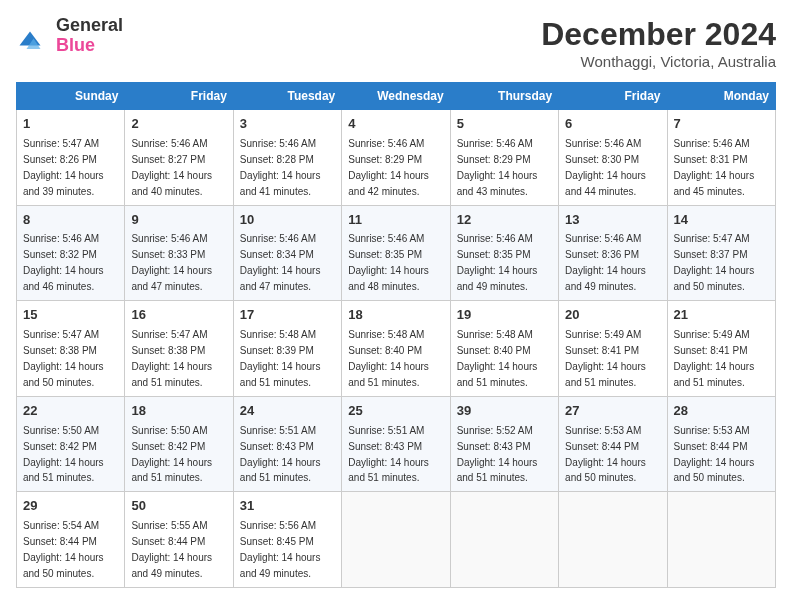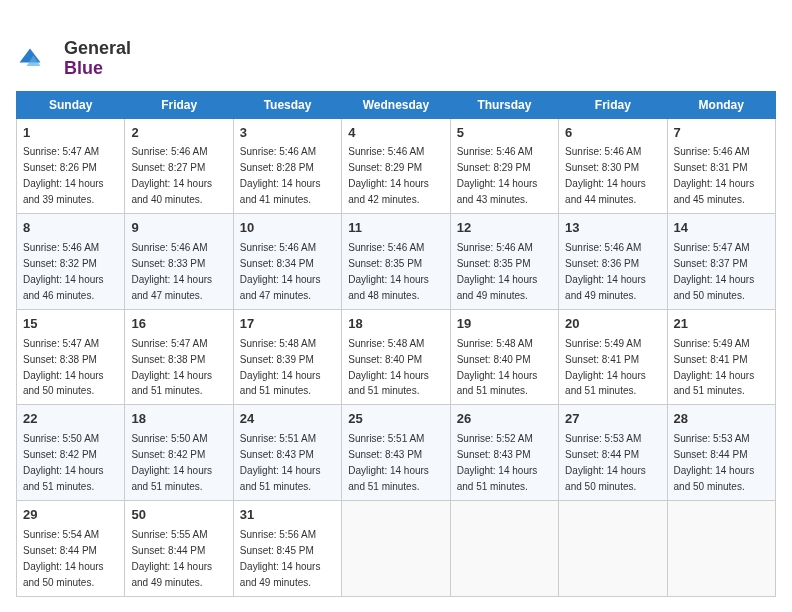--- a/index.html
+++ b/index.html
@@ -11,31 +11,30 @@
       padding: 16px;
     }
     .header {
       display: flex;
       justify-content: space-between;
       align-items: flex-start;
       margin-bottom: 12px;
     }
     .logo {
       display: flex;
-      align-items: center;
-      gap: 20px;
-      margin-top: 23px;
+      align-items: flex-end;
+      gap: 12px;
     }
     .logo-text {
       font-size: 18px;
       font-weight: bold;
       line-height: 1.1;
     }
     .logo-general { color: #333; }
-    .logo-blue { color: #701a75; }
+    .logo-blue { color: #ec4899; }
     .logo-icon {
       width: 28px;
       height: 28px;
     }
     .title-block {
       text-align: right;
     }
     .month-title {
       font-size: 32px;
       font-weight: bold;
@@ -46,21 +45,21 @@
       color: #555;
     }
     table {
       width: 100%;
       border-collapse: collapse;
       font-size: 11px;
     }
     thead th {
       background-color: #2a7dc9;
       color: #fff;
-      text-align: center;
+      text-align: right;
       padding: 6px 6px;
       font-size: 12px;
       font-weight: bold;
       border: 1px solid #2a7dc9;
       margin-left: 40px;
     }
     tbody td {
       vertical-align: top;
       padding: 5px 6px;
       border: 1px solid #ccc;
@@ -93,20 +92,24 @@
 <div class="header">
   <div class="logo">
     <svg class="logo-icon" viewBox="0 0 32 32">
       <polygon points="16,4 28,20 4,20" fill="#2a7dc9"></polygon>
       <polygon points="20,12 28,24 12,24" fill="#5aaee8" opacity="0.7"></polygon>
     </svg>
     <div class="logo-text">
       <div class="logo-general">General</div>
       <div class="logo-blue">Blue</div>
     </div>
+  </div>
+  <div class="title-block">
+    <div class="month-title">December 2024</div>
+    <div class="subtitle">Wonthaggi, Victoria, Australia</div>
   </div>
 </div>
 
 <table>
   <thead>
     <tr id="col-headers">
         <th>Sunday</th>
         <th>Friday</th>
         <th>Tuesday</th>
         <th>Wednesday</th>
@@ -141,21 +144,21 @@
         <td><span class="day-num">18</span><span class="day-info">Sunrise: 5:48 AM<br>Sunset: 8:40 PM<br>Daylight: 14 hours and 51 minutes.</span></td>
         <td><span class="day-num">19</span><span class="day-info">Sunrise: 5:48 AM<br>Sunset: 8:40 PM<br>Daylight: 14 hours and 51 minutes.</span></td>
         <td><span class="day-num">20</span><span class="day-info">Sunrise: 5:49 AM<br>Sunset: 8:41 PM<br>Daylight: 14 hours and 51 minutes.</span></td>
         <td><span class="day-num">21</span><span class="day-info">Sunrise: 5:49 AM<br>Sunset: 8:41 PM<br>Daylight: 14 hours and 51 minutes.</span></td>
       </tr>
       <tr>
         <td><span class="day-num">22</span><span class="day-info">Sunrise: 5:50 AM<br>Sunset: 8:42 PM<br>Daylight: 14 hours and 51 minutes.</span></td>
         <td><span class="day-num">18</span><span class="day-info">Sunrise: 5:50 AM<br>Sunset: 8:42 PM<br>Daylight: 14 hours and 51 minutes.</span></td>
         <td><span class="day-num">24</span><span class="day-info">Sunrise: 5:51 AM<br>Sunset: 8:43 PM<br>Daylight: 14 hours and 51 minutes.</span></td>
         <td><span class="day-num">25</span><span class="day-info">Sunrise: 5:51 AM<br>Sunset: 8:43 PM<br>Daylight: 14 hours and 51 minutes.</span></td>
-        <td><span class="day-num">26</span><span class="day-info">Sunrise: 5:52 AM<br>Sunset: 8:43 PM<br>Daylight: 14 hours and 51 minutes.</span></td>
+        <td><span class="day-num">39</span><span class="day-info">Sunrise: 5:52 AM<br>Sunset: 8:43 PM<br>Daylight: 14 hours and 51 minutes.</span></td>
         <td><span class="day-num">27</span><span class="day-info">Sunrise: 5:53 AM<br>Sunset: 8:44 PM<br>Daylight: 14 hours and 50 minutes.</span></td>
         <td><span class="day-num">28</span><span class="day-info">Sunrise: 5:53 AM<br>Sunset: 8:44 PM<br>Daylight: 14 hours and 50 minutes.</span></td>
       </tr>
       <tr>
         <td><span class="day-num">29</span><span class="day-info">Sunrise: 5:54 AM<br>Sunset: 8:44 PM<br>Daylight: 14 hours and 50 minutes.</span></td>
         <td><span class="day-num">50</span><span class="day-info">Sunrise: 5:55 AM<br>Sunset: 8:44 PM<br>Daylight: 14 hours and 49 minutes.</span></td>
         <td><span class="day-num">31</span><span class="day-info">Sunrise: 5:56 AM<br>Sunset: 8:45 PM<br>Daylight: 14 hours and 49 minutes.</span></td>
         <td class="empty"></td>
         <td class="empty"></td>
         <td class="empty"></td>

